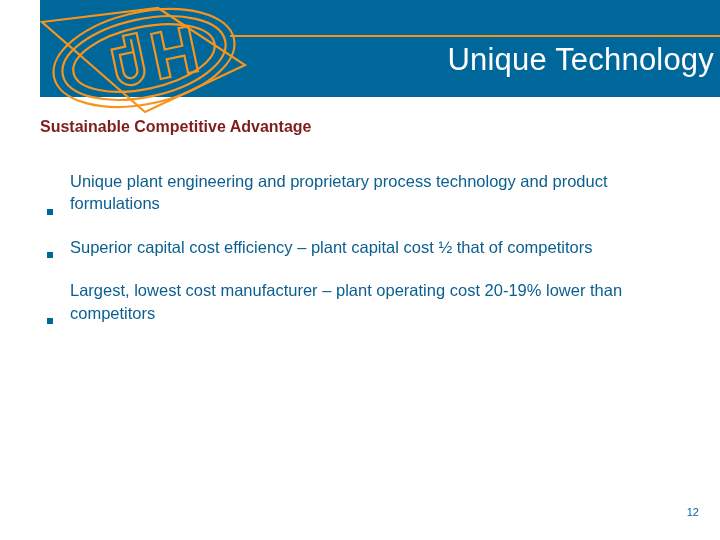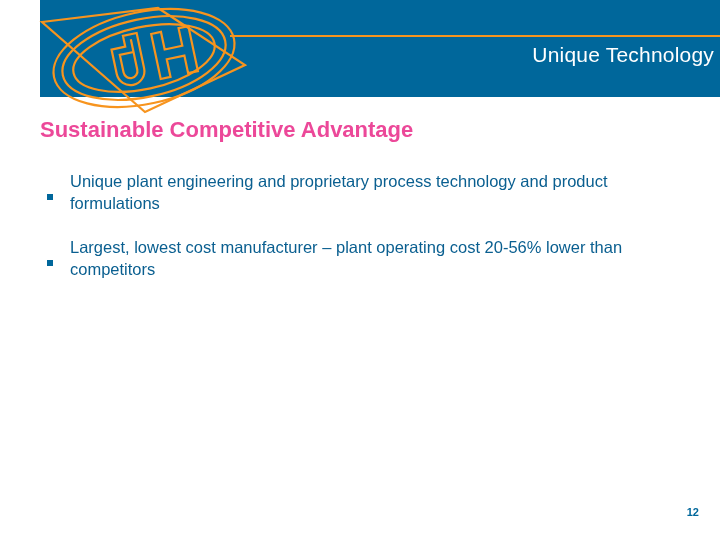--- a/index.html
+++ b/index.html
@@ -37,21 +37,21 @@
     top: 35px;
     width: 490px;
     height: 2px;
     background: #f7941e;
   }
   #slide-title {
     position: absolute;
     right: 6px;
     top: 44px;
     color: #ffffff;
-    font-size: 21px;
+    font-size: 31px;
     font-weight: normal;
     letter-spacing: 0.2px;
     line-height: 1;
     white-space: nowrap;
     text-align: right;
   }
 
   
   #logo {
     position: absolute;
@@ -59,37 +59,37 @@
     top: 2px;
     width: 216px;
     height: 112px;
   }
 
   
   #subtitle {
     position: absolute;
     left: 40px;
     top: 118px;
-    color: #ec4899;
-    font-size: 22px;
+    color: #7f1d1d;
+    font-size: 16px;
     font-weight: bold;
     line-height: 1.1;
     white-space: nowrap;
   }
 
   #bullet-list {
     position: absolute;
     left: 40px;
     top: 170px;
     width: 646px;
   }
   .bullet-row {
     position: relative;
     display: flex;
-    align-items: center;
+    align-items: flex-end;
     margin-bottom: 21px;
   }
   .bullet-marker {
     flex: 0 0 auto;
     width: 6px;
     height: 6px;
     background: #00679b;
     margin-top: 9px;
     margin-left: 7px;
     margin-right: 17px;
@@ -101,21 +101,21 @@
     line-height: 1.36;
   }
 
   
   #page-number {
     position: absolute;
     right: 21px;
     bottom: 22px;
     color: #00679b;
     font-size: 11px;
-    font-weight: bold;
+    font-weight: normal;
     line-height: 1;
   }
 </style>
 </head>
 <body>
 
 <div id="slide">
 
   <div id="header-band"></div>
   <div id="header-rule"></div>
@@ -150,24 +150,28 @@
 
   <div id="subtitle">Sustainable Competitive Advantage</div>
 
   <div id="bullet-list">
 
     <div class="bullet-row">
       <span class="bullet-marker"></span>
       <span class="bullet-text">Unique plant engineering and proprietary process technology and product formulations</span>
     </div>
 
+    <div class="bullet-row">
+      <span class="bullet-marker"></span>
+      <span class="bullet-text">Superior capital cost efficiency – plant capital cost ½ that of competitors</span>
+    </div>
 
     <div class="bullet-row">
       <span class="bullet-marker"></span>
-      <span class="bullet-text">Largest, lowest cost manufacturer – plant operating cost 20-56% lower than competitors</span>
+      <span class="bullet-text">Largest, lowest cost manufacturer – plant operating cost 20-19% lower than competitors</span>
     </div>
 
 
 
   </div>
 
   <div id="page-number">12</div>
 
 </div>
 

